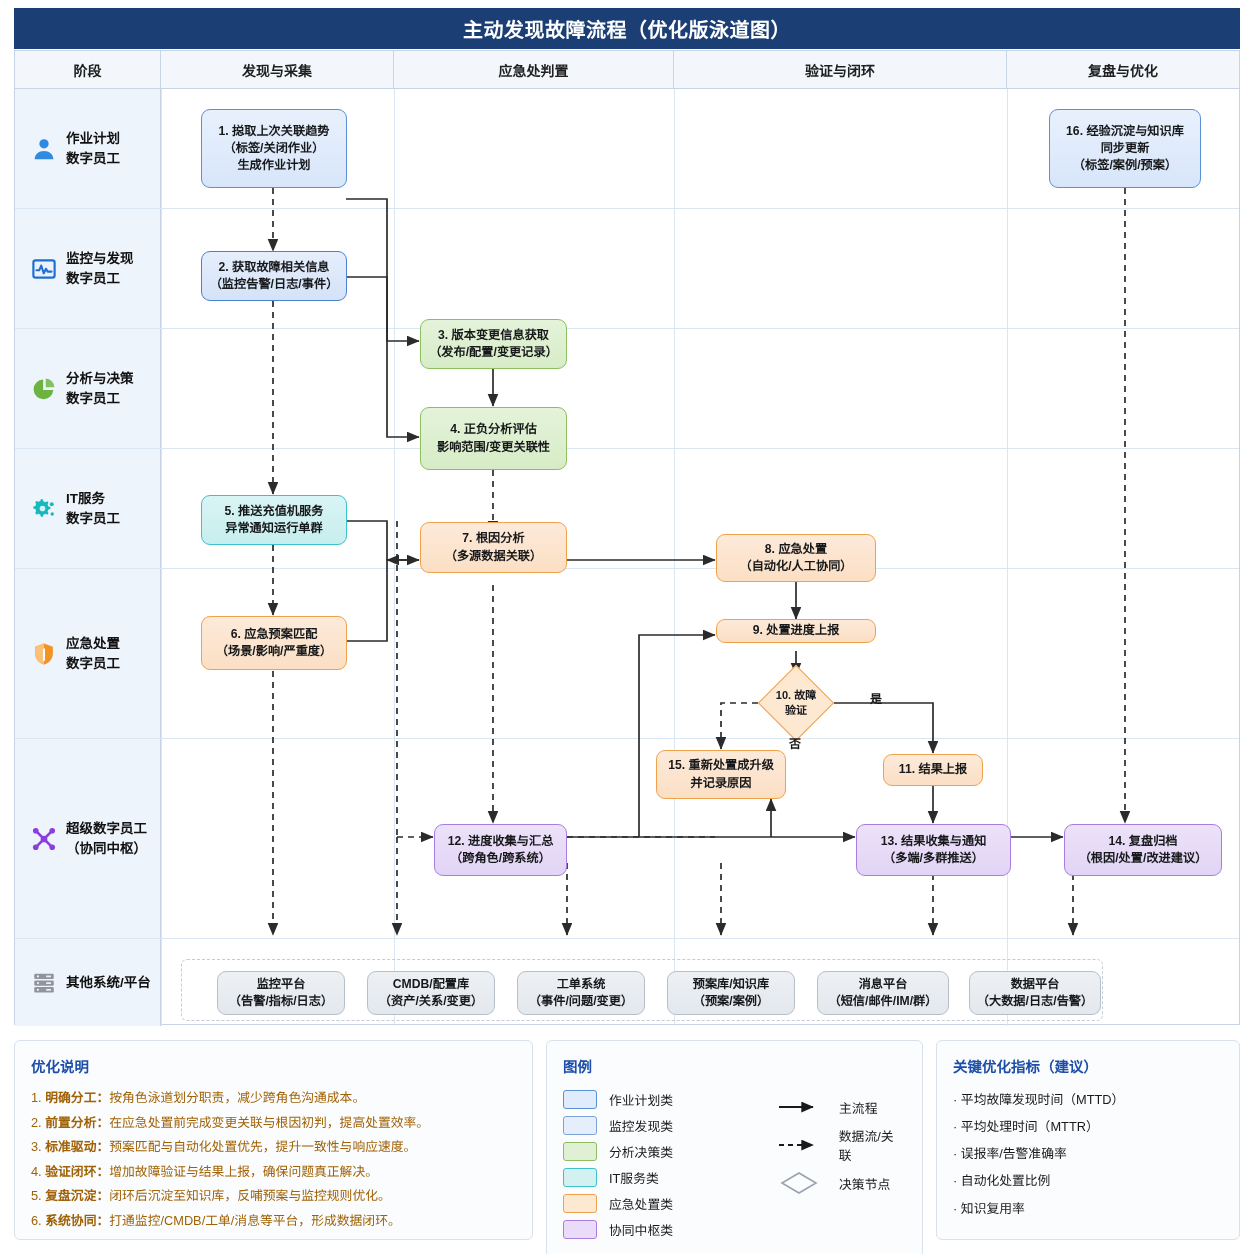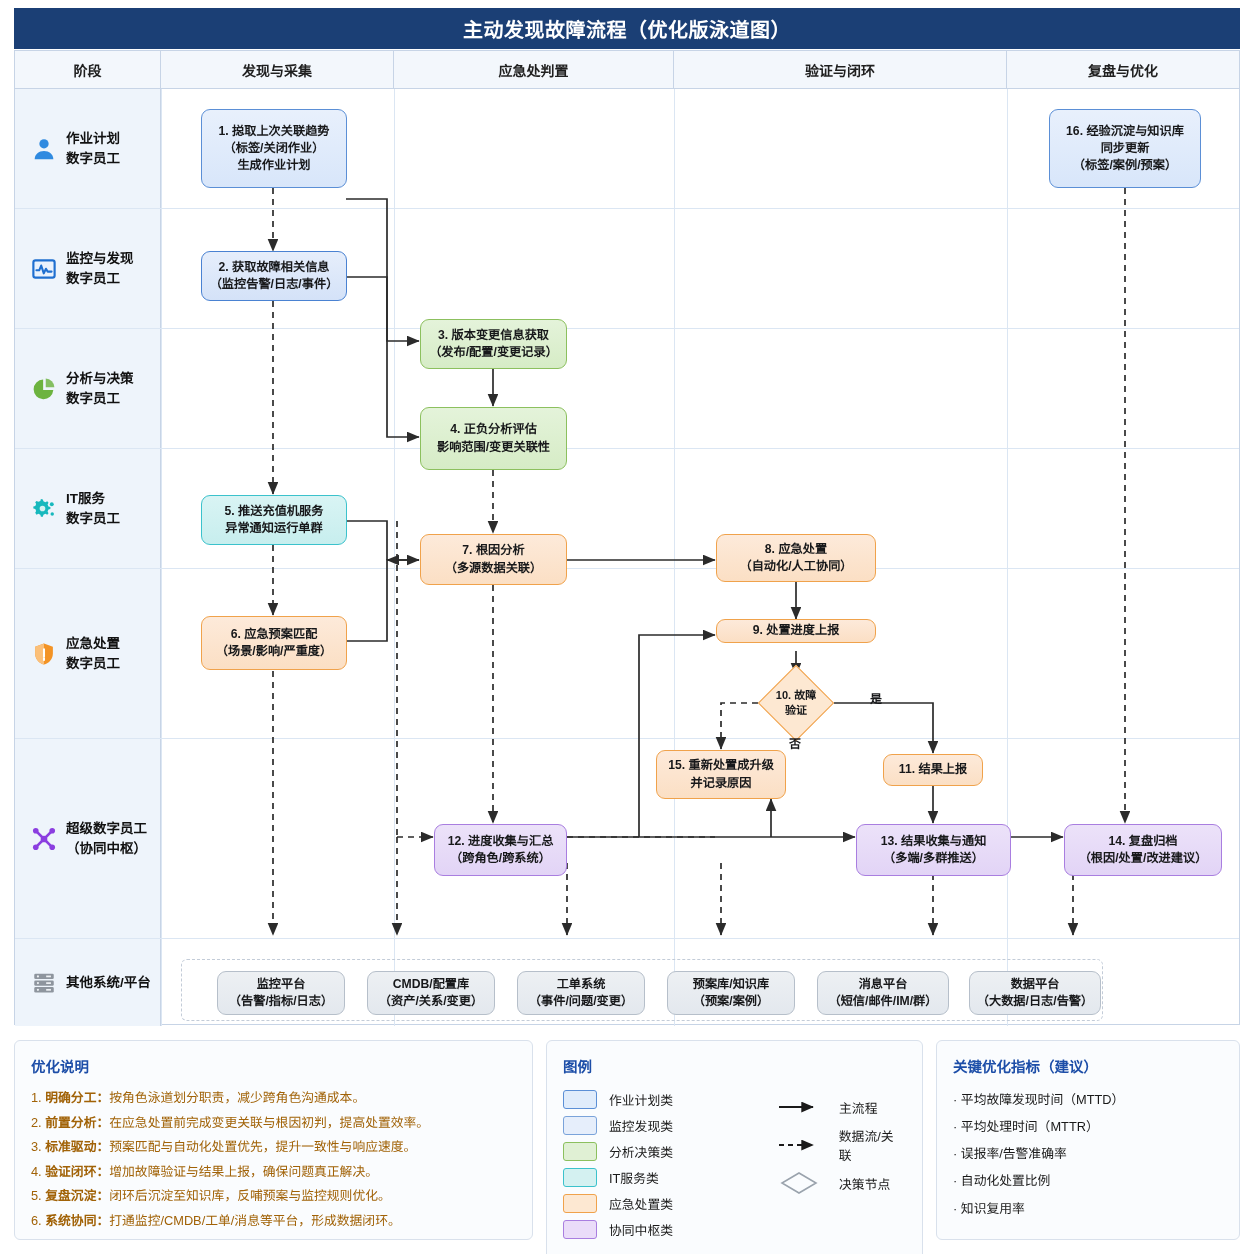--- a/index.html
+++ b/index.html
@@ -328,21 +328,21 @@
     <div class="node n-it" style="left:186px; top:444px; width:146px; height:50px;">
       <div>5. 推送充值机服务</div>
       <div class="sub">异常通知运行单群</div>
     </div>
 
     <div class="node n-emg" style="left:186px; top:565px; width:146px; height:54px;">
       <div>6. 应急预案匹配</div>
       <div class="sub">（场景/影响/严重度）</div>
     </div>
 
-    <div class="node n-emg" style="left:405px; top:483px; width:147px; height:51px;">
+    <div class="node n-emg" style="left:405px; top:471px; width:147px; height:51px;">
       <div>7. 根因分析</div>
       <div class="sub">（多源数据关联）</div>
     </div>
 
     <div class="node n-emg" style="left:701px; top:483px; width:160px; height:48px;">
       <div>8. 应急处置</div>
       <div class="sub">（自动化/人工协同）</div>
     </div>
 
     <div class="node n-emg" style="left:701px; top:568px; width:160px; height:24px;">

